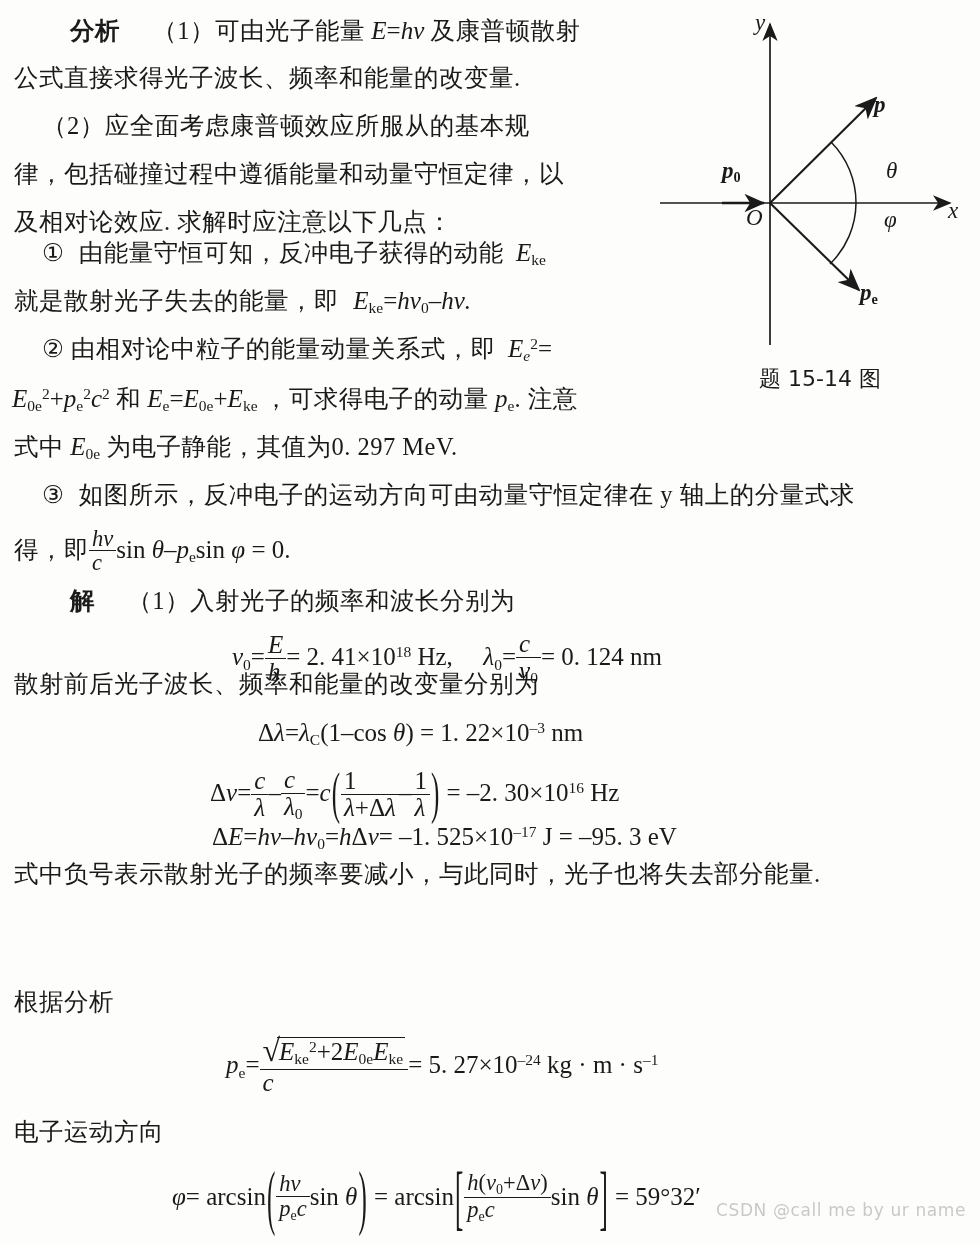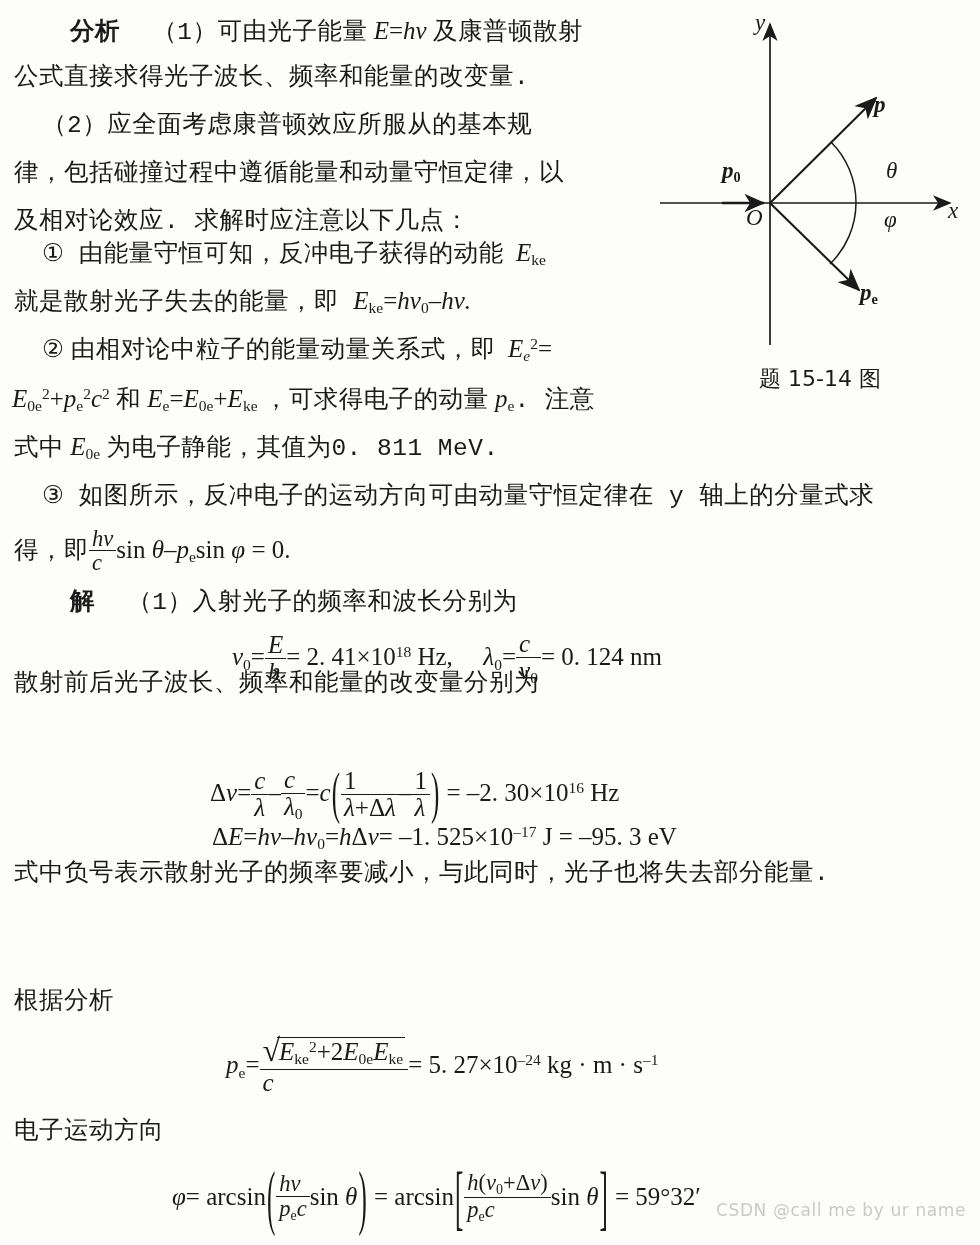--- a/index.html
+++ b/index.html
@@ -6,21 +6,21 @@
   body{
     width:980px;height:1245px;position:relative;overflow:hidden;
     background:#fdfdfb;
     font-family:"Liberation Serif","DejaVu Serif",serif;
     color:#1a1a1a;
   }
   .page{position:absolute;inset:0;}
 
   
   .ln{position:absolute;white-space:nowrap;font-size:25px;line-height:1;}
-  .cn{font-family:Liberation Mono, monospace;font-size:24.5px;letter-spacing:.5px;}
+  .cn{font-family:Liberation Serif, serif;font-size:24.5px;letter-spacing:.5px;}
   .bold{font-weight:bold;}
 
   
   .m{font-family:"Liberation Serif","DejaVu Serif",serif;font-style:italic;font-size:25px;}
   .mr{font-style:normal;}
   sub{font-size:.62em;font-style:normal;vertical-align:-.28em;}
   sup{font-size:.62em;font-style:normal;vertical-align:.52em;}
   .sub-i{font-style:italic;}
 
   
@@ -85,21 +85,21 @@
   <div class="ln" style="left:12px;top:386px;">
     <span class="m"><i>E</i><sub>0e</sub><sup>2</sup><span class="mr">+</span><i>p</i><sub>e</sub><sup>2</sup><i>c</i><sup>2</sup></span>
     <span class="cn">和</span>
     <span class="m"><i>E</i><sub>e</sub><span class="mr">=</span><i>E</i><sub>0e</sub><span class="mr">+</span><i>E</i><sub>ke</sub></span>
     <span class="cn">，可求得电子的动量</span>
     <span class="m"><i>p</i><sub>e</sub></span><span class="cn">. 注意</span>
   </div>
   <div class="ln" style="left:14px;top:434px;">
     <span class="cn">式中</span>
     <span class="m"><i>E</i><sub>0e</sub></span>
-    <span class="cn">为电子静能，其值为0. 811 MeV.</span>
+    <span class="cn">为电子静能，其值为0. 297 MeV.</span>
   </div>
 
   <div class="ln" style="left:42px;top:482px;">
     <span class="cn">③</span>
     <span class="cn" style="margin-left:8px;">如图所示，反冲电子的运动方向可由动量守恒定律在 y 轴上的分量式求</span>
   </div>
   <div class="ln" style="left:14px;top:528px;">
     <span class="cn">得，即</span><span class="m"><span class="frac fs"><span class="nu"><i>h</i><i>ν</i></span><span class="de"><i>c</i></span></span><span class="mr">sin&nbsp;</span><i>θ</i><span class="mr">–</span><i>p</i><sub>e</sub><span class="mr">sin&nbsp;</span><i>φ</i><span class="mr">&nbsp;=&nbsp;0.</span></span>
   </div>
 
@@ -109,20 +109,23 @@
   </div>
 
   <div class="ln m" style="left:232px;top:632px;">
     <i>ν</i><sub>0</sub><span class="mr">=</span><span class="frac"><span class="nu"><i>E</i></span><span class="de"><i>h</i></span></span><span class="mr">= 2. 41×10<sup>18</sup>&nbsp;Hz,</span>
     <span style="display:inline-block;width:18px"></span>
     <i>λ</i><sub>0</sub><span class="mr">=</span><span class="frac"><span class="nu"><i>c</i></span><span class="de"><i>ν</i><sub>0</sub></span></span><span class="mr">= 0. 124&nbsp;nm</span>
   </div>
 
   <div class="ln cn" style="left:14px;top:672px;">散射前后光子波长、频率和能量的改变量分别为</div>
 
+  <div class="ln m" style="left:258px;top:720px;">
+    <span class="mr">Δ</span><i>λ</i><span class="mr">=</span><i>λ</i><sub>C</sub><span class="mr">(1–cos&nbsp;</span><i>θ</i><span class="mr">) = 1. 22×10<sup>–3</sup>&nbsp;nm</span>
+  </div>
 
   <div class="ln m" style="left:210px;top:768px;">
     <span class="mr">Δ</span><i>ν</i><span class="mr">=</span><span class="frac"><span class="nu"><i>c</i></span><span class="de"><i>λ</i></span></span><span class="mr">–</span><span class="frac"><span class="nu"><i>c</i></span><span class="de"><i>λ</i><sub>0</sub></span></span><span class="mr">=</span><i>c</i><span class="pr">(</span><span class="frac"><span class="nu"><span class="mr">1</span></span><span class="de"><i>λ</i><span class="mr">+Δ</span><i>λ</i></span></span><span class="mr">–</span><span class="frac"><span class="nu"><span class="mr">1</span></span><span class="de"><i>λ</i></span></span><span class="pr">)</span><span class="mr">&nbsp;= –2. 30×10<sup>16</sup>&nbsp;Hz</span>
   </div>
 
   <div class="ln m" style="left:212px;top:824px;">
     <span class="mr">Δ</span><i>E</i><span class="mr">=</span><i>h</i><i>ν</i><span class="mr">–</span><i>h</i><i>ν</i><sub>0</sub><span class="mr">=</span><i>h</i><span class="mr">Δ</span><i>ν</i><span class="mr">= –1. 525×10<sup>–17</sup>&nbsp;J = –95. 3&nbsp;eV</span>
   </div>
 
   <div class="ln cn" style="left:14px;top:862px;">式中负号表示散射光子的频率要减小，与此同时，光子也将失去部分能量.</div>

